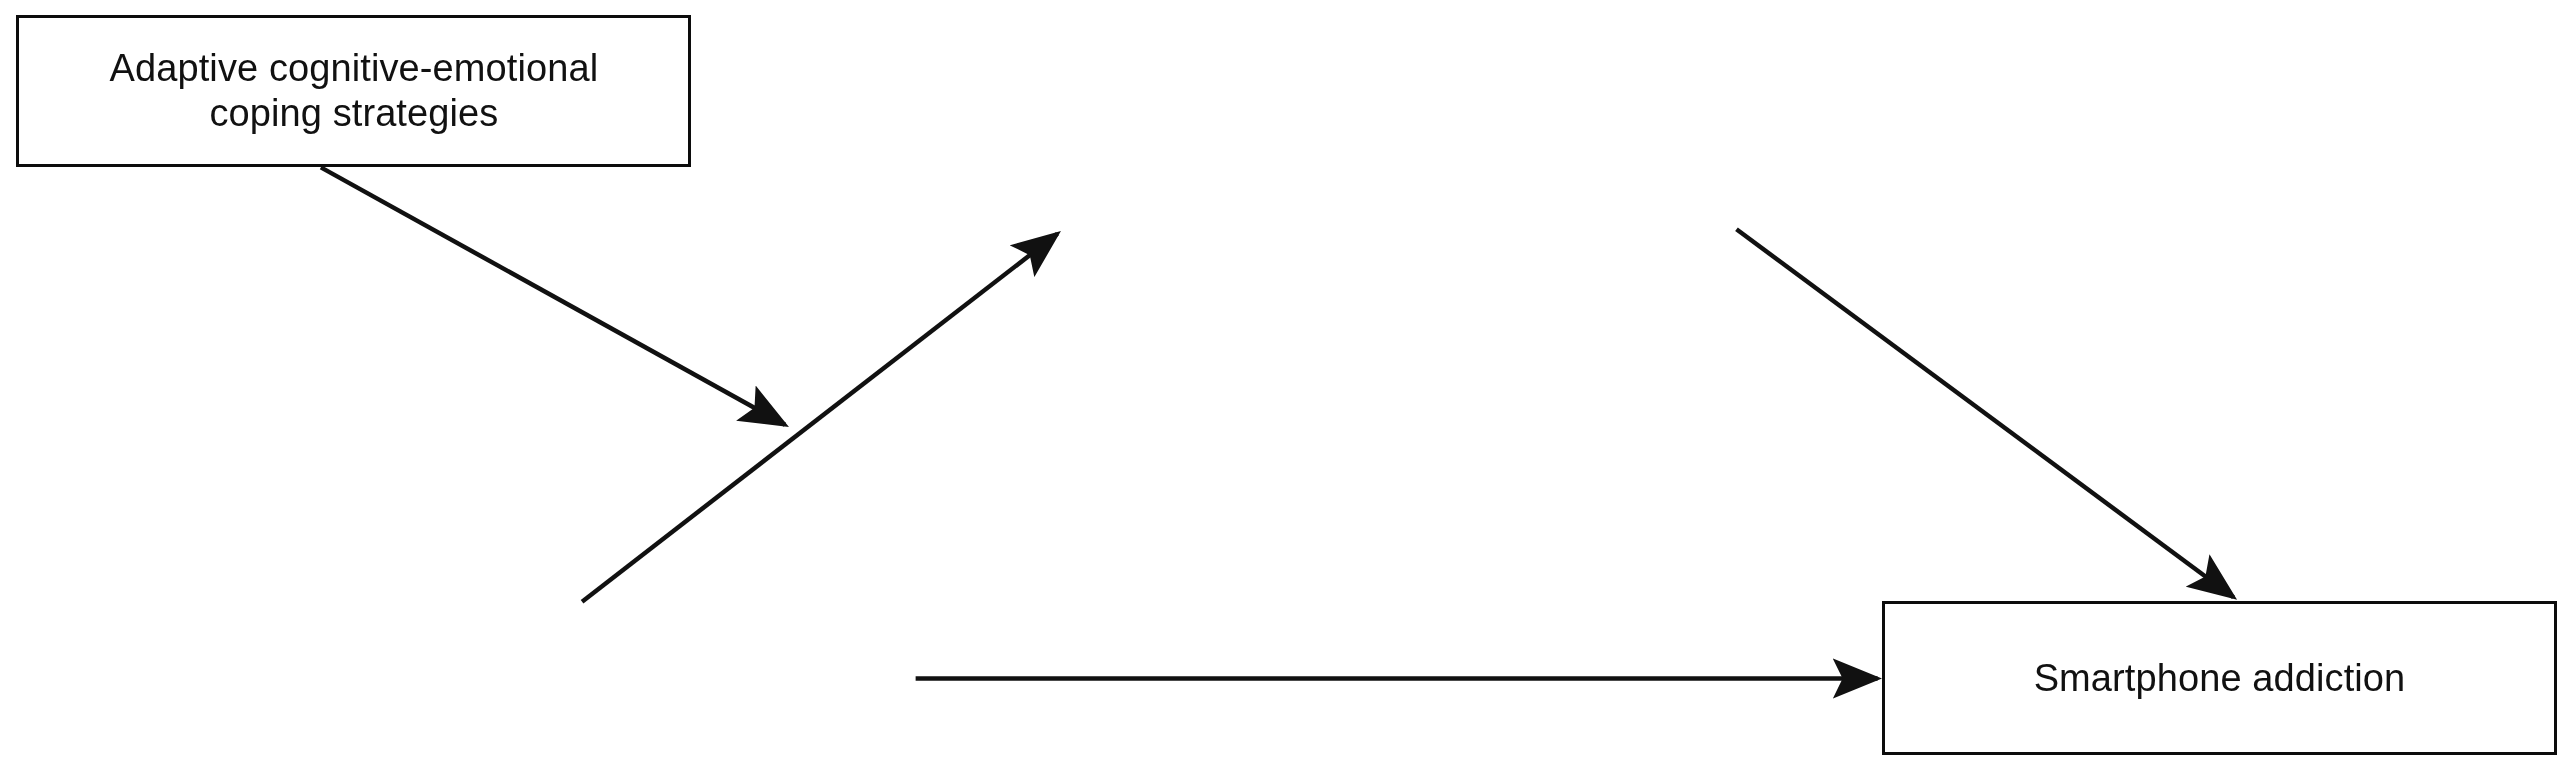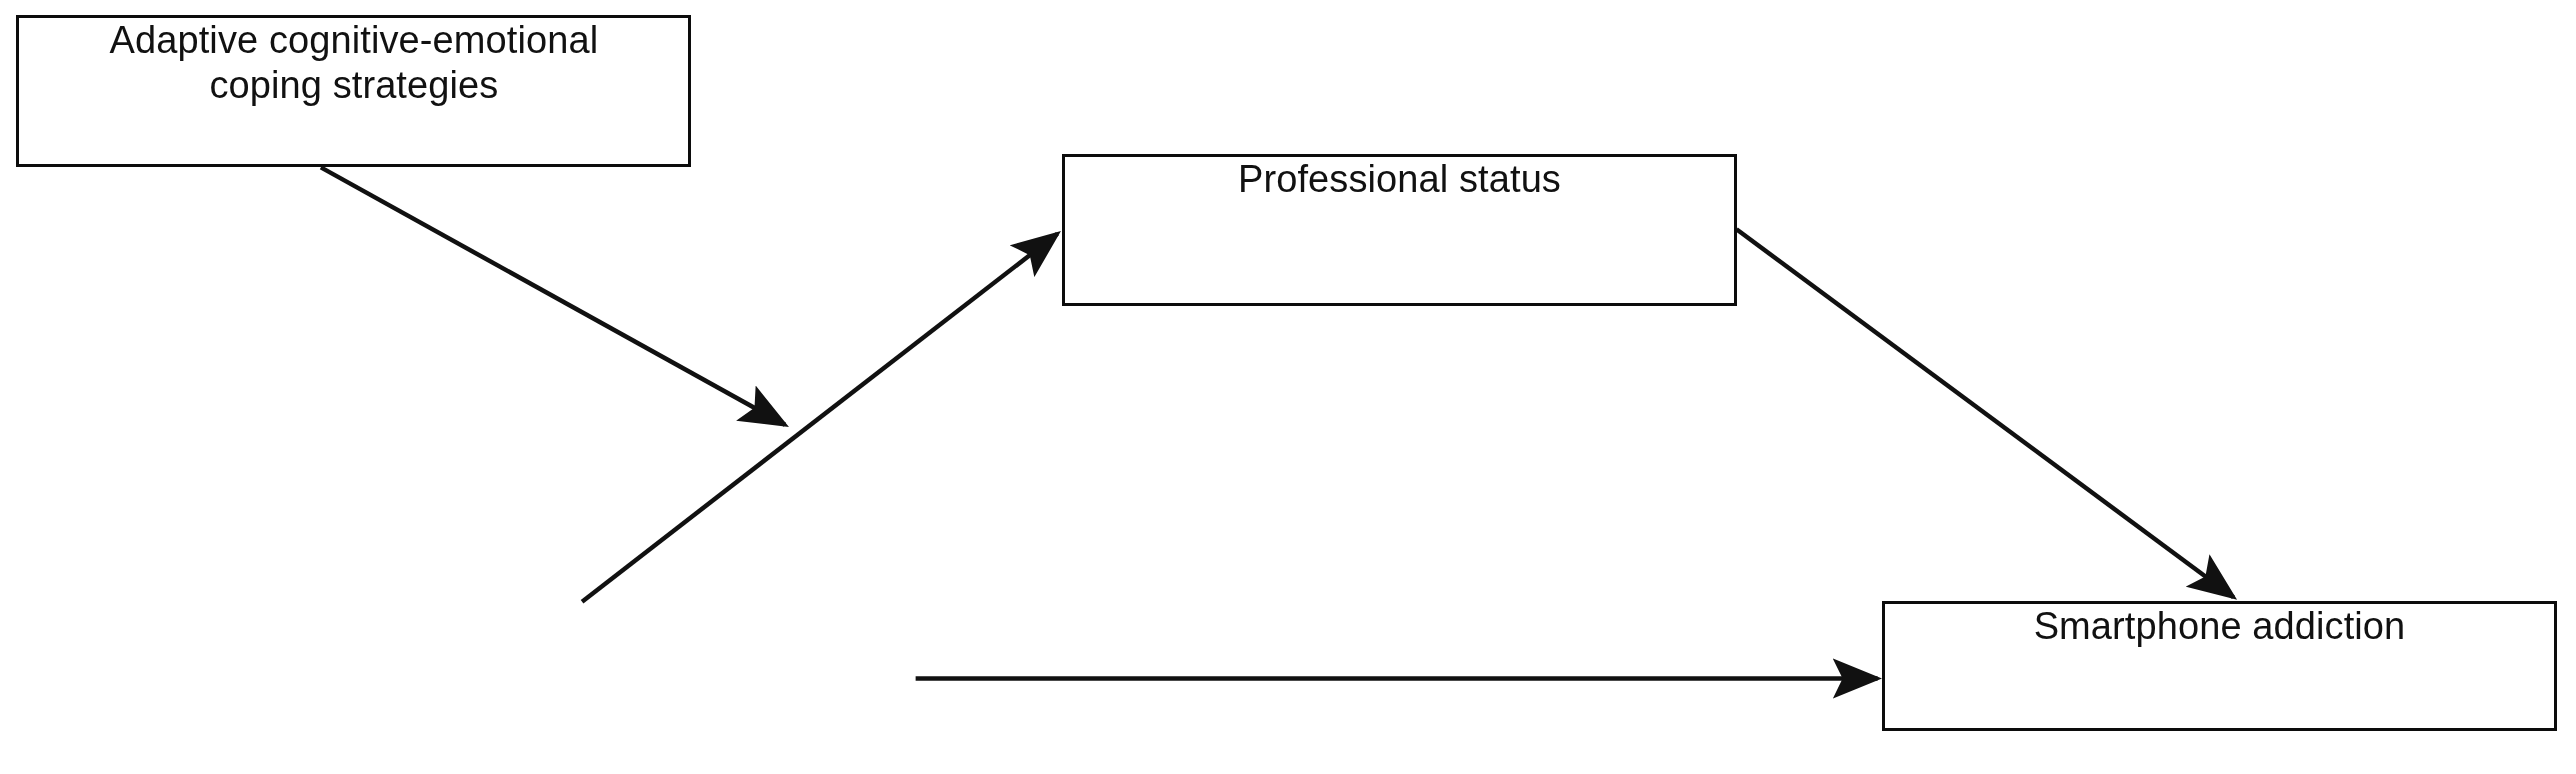--- a/index.html
+++ b/index.html
@@ -24,21 +24,21 @@
     top: 0;
     width: 2576px;
     height: 775px;
   }
   .node-box {
     position: absolute;
     box-sizing: border-box;
     background: #ffffff;
     border: 3.7px solid #0c0c0c;
     display: flex;
-    align-items: flex-start;
+    align-items: center;
     justify-content: center;
     text-align: center;
     z-index: 2;
   }
   .node-label {
     font-family: "Liberation Sans", sans-serif;
     font-size: 38px;
     line-height: 1.18;
     color: #111111;
     letter-spacing: 0.1px;
@@ -60,21 +60,21 @@
   #node-personality {
     left: 241px;
     top: 601px;
     width: 675px;
     height: 154px;
   }
   #node-smartphone-addiction {
     left: 1882px;
     top: 601px;
     width: 675px;
-    height: 130px;
+    height: 154px;
   }
 </style>
 </head>
 <body>
 
 <div id="diagram-root">
 
   <svg id="edge-layer" viewBox="0 0 3452 1038" width="2576" height="775" xmlns="http://www.w3.org/2000/svg">
     <defs>
       <marker id="arrowhead" markerWidth="11" markerHeight="9" refX="10" refY="4.5" orient="auto" markerUnits="strokeWidth">
@@ -89,23 +89,20 @@
     <line x1="1227" y1="909" x2="2516" y2="909" stroke="#111111" stroke-width="6" marker-end="url(#arrowhead)"></line>
 
     <line x1="430" y1="224" x2="1052" y2="569" stroke="#111111" stroke-width="6" marker-end="url(#arrowhead)"></line>
   </svg>
 
   <div class="node-box" id="node-coping">
     <span class="node-label">Adaptive cognitive-emotional
 coping strategies</span>
   </div>
 
-  <div class="node-box" id="node-professional-status">
-    <span class="node-label">Professional status</span>
-  </div>
 
 
   <div class="node-box" id="node-smartphone-addiction">
     <span class="node-label">Smartphone addiction</span>
   </div>
 
 </div>
 
 
 </body></html>

